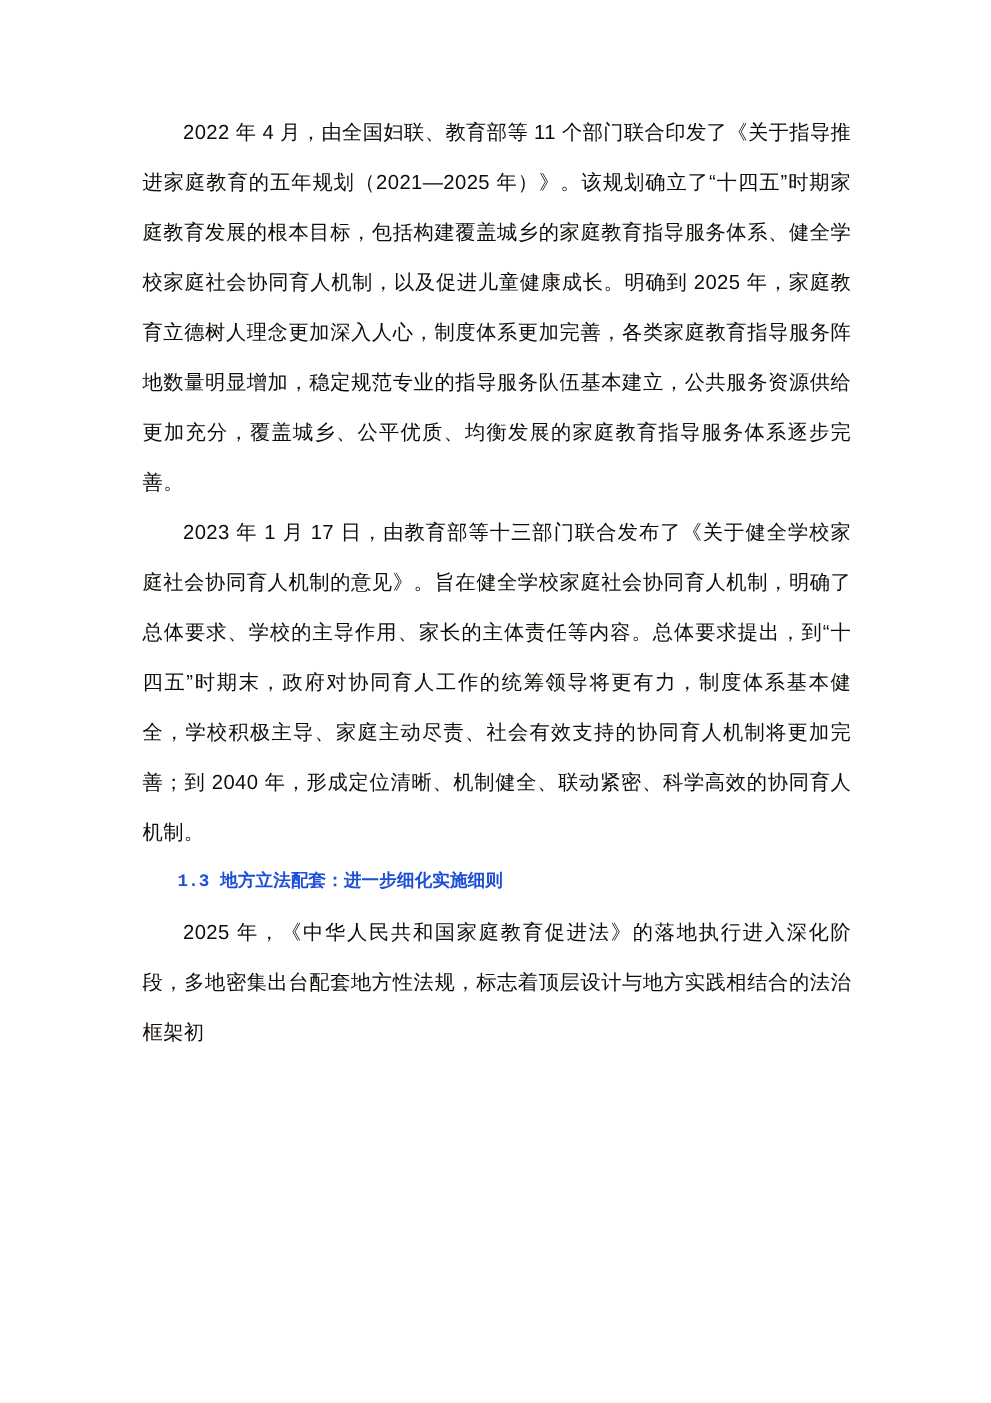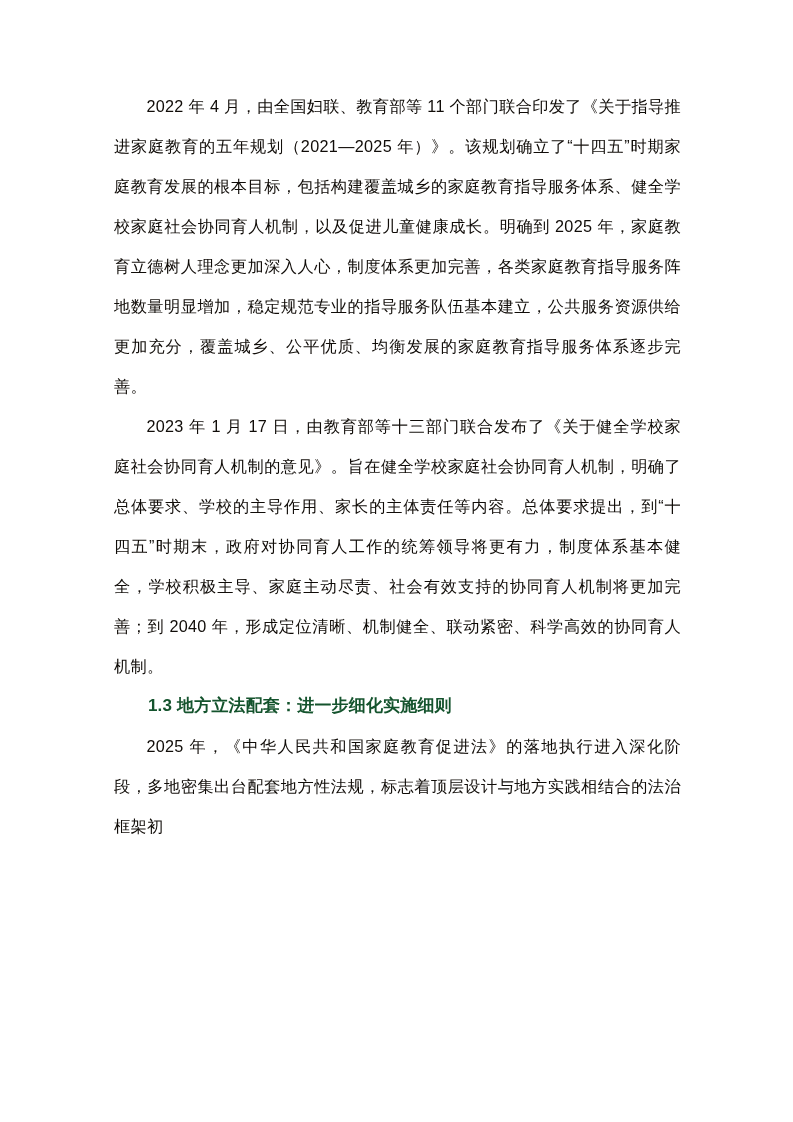--- a/index.html
+++ b/index.html
@@ -32,26 +32,27 @@
     line-height: 40px;
     color: #100c08;
     text-align: justify;
     text-justify: inter-ideograph;
     text-indent: 2em;
     letter-spacing: 0.02em;
     font-weight: 400;
   }
   .heading {
     margin: 0;
-    font-size: 17px;
+    font-size: 14px;
     line-height: 40px;
-    color: #14532d;
+    color: #1d4ed8;
     font-weight: 700;
     text-indent: 2em;
     letter-spacing: 0.01em;
+    font-family: Liberation Mono, monospace;
   }
   .page-number {
     position: absolute;
     left: 0;
     right: 0;
     top: 1032px;
     text-align: center;
     font-size: 13px;
     line-height: 16px;
     color: #1a1a1a;

